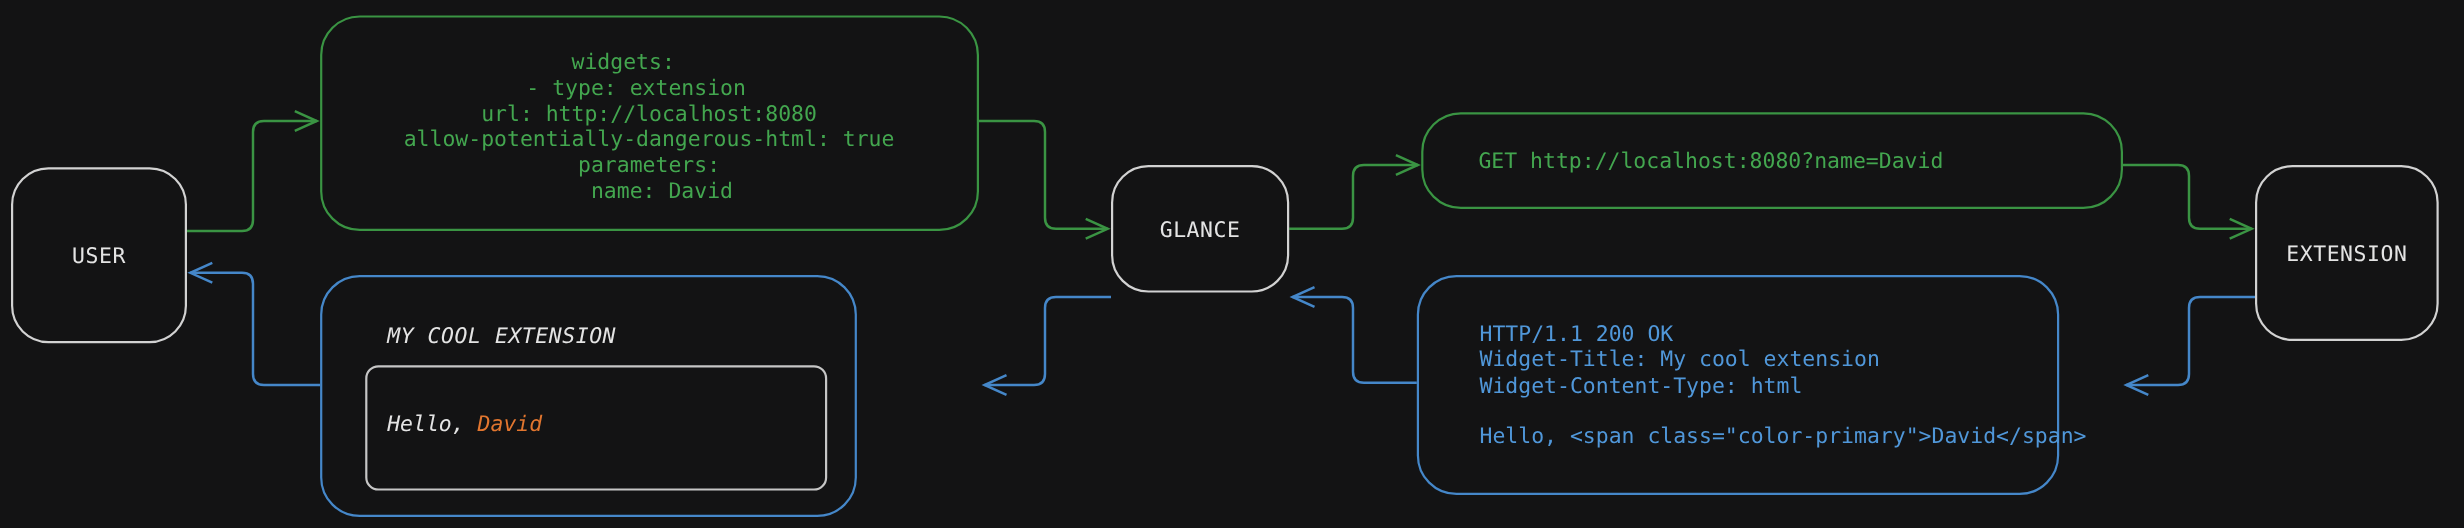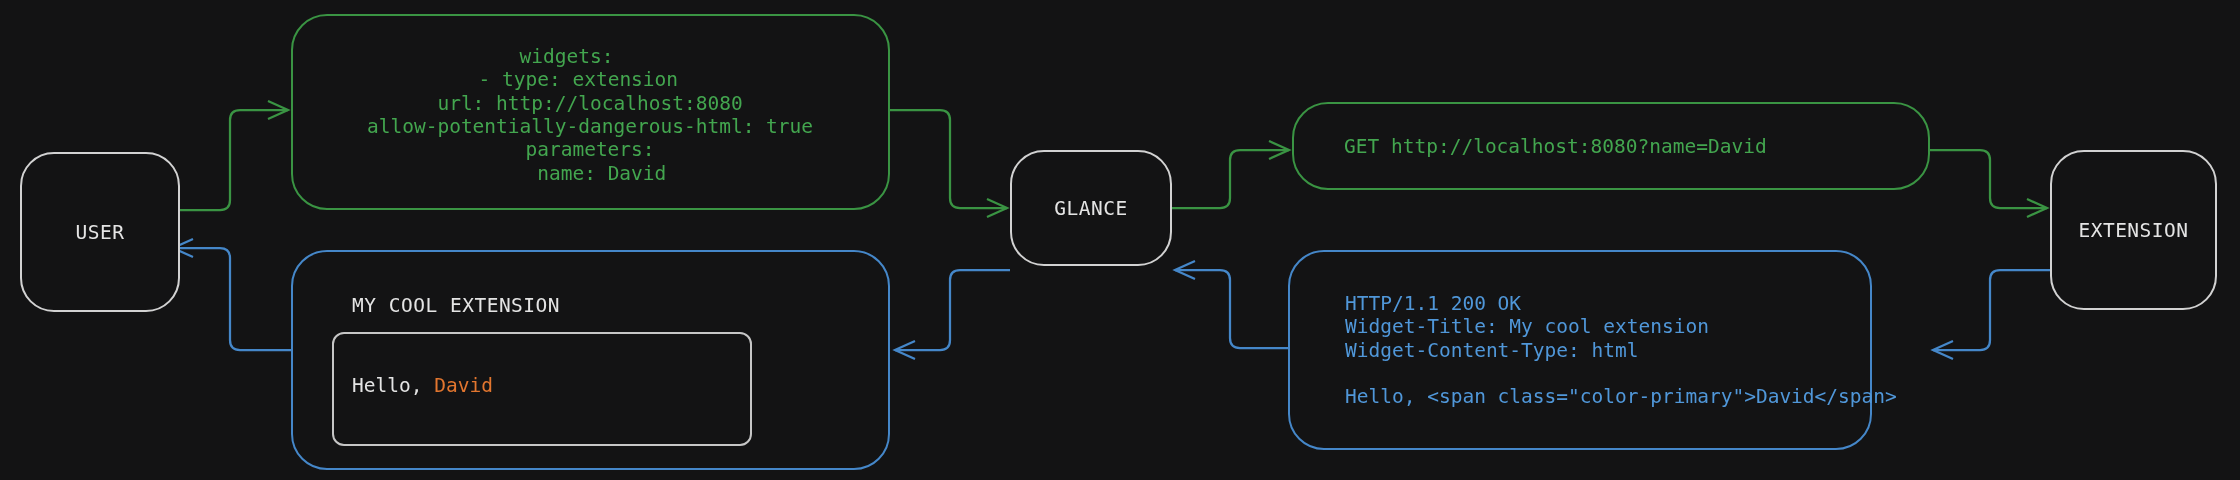--- a/index.html
+++ b/index.html
@@ -23,33 +23,33 @@
     display:flex;align-items:center;justify-content:center;
     color:var(--neutral-text); font-size:19.5px; letter-spacing:0.5px;
   }
   .codebox{border-radius:36px;}
   .codebox.green{border:2px solid var(--request-green); color:var(--request-green-text);text-align:center;}
   .codebox.blue{border:2px solid var(--response-blue); color:var(--response-blue-text);}
   pre.code{
     margin:0; position:absolute; white-space:pre;
     font-family:inherit; font-size:19.5px; line-height:23.33px;
   }
-  .node-user{left:20px;top:152px;width:160px;height:160px;}
+  .node-user{left:10px;top:152px;width:160px;height:160px;}
   .node-glance{left:1010px;top:150px;width:162px;height:116px;}
   .node-extension{left:2050px;top:150px;width:167px;height:160px;}
   .config-box{left:291px;top:14px;width:599px;height:196px;}
   .config-box pre{left:27px;top:29px;}
   .request-box{
     left:1292px;top:90px;width:638px;height:88px;
     display:flex;align-items:center;margin-top:12px;
   }
   .request-box .line{font-size:19.5px;padding-left:50px;}
   .response-box{left:1288px;top:250px;width:584px;height:200px;}
   .response-box pre{left:55px;top:40px;}
-  .preview-box{left:291px;top:250px;width:599px;height:220px;}
+  .preview-box{left:291px;top:250px;width:488px;height:220px;font-style:italic;}
   .preview-title{
     position:absolute;left:59px;top:42px;
     color:var(--neutral-text);font-size:19.5px;line-height:23.33px;letter-spacing:0.5px;
   }
   .preview-inner{
     position:absolute;left:39px;top:80px;width:420px;height:114px;
     box-sizing:border-box;border:2px solid var(--inner-border);border-radius:12px;
   }
   .greeting{
     position:absolute;left:18px;top:40px;

